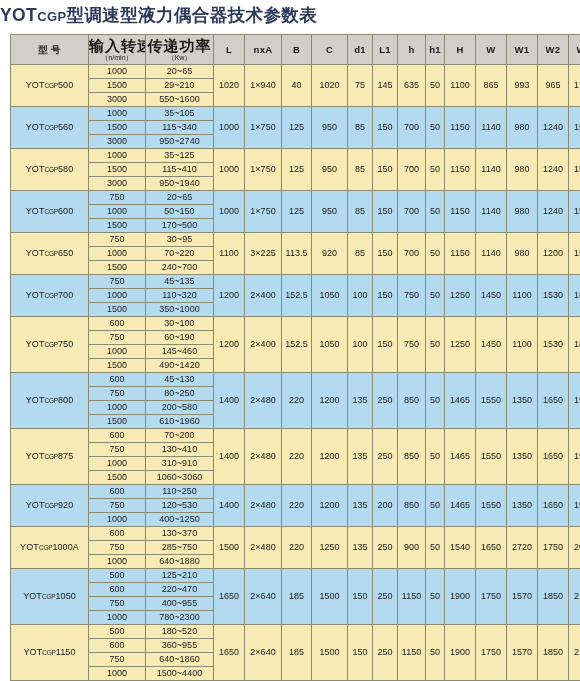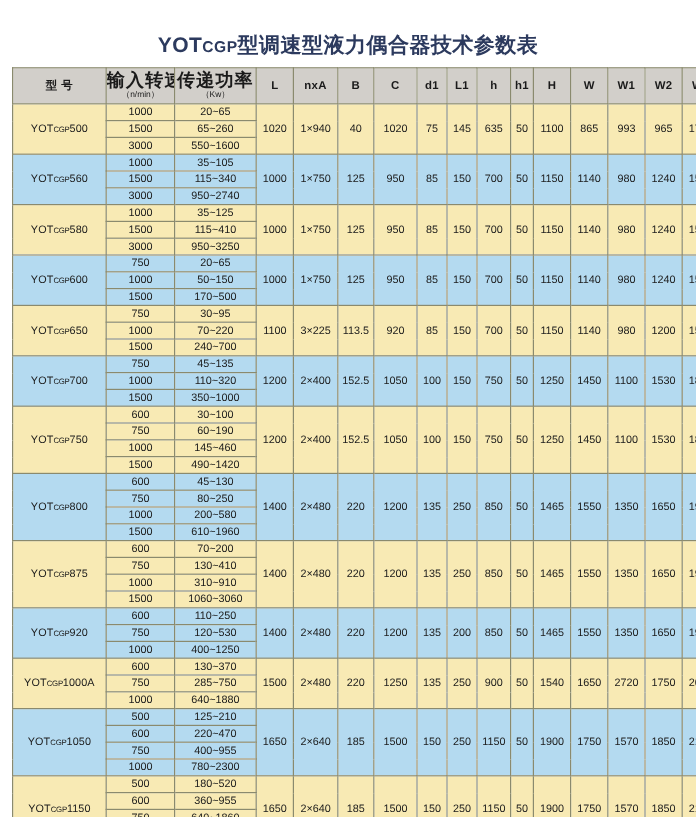--- a/index.html
+++ b/index.html
@@ -13,26 +13,26 @@
     font-family: "Liberation Sans", "DejaVu Sans", sans-serif;
     overflow: hidden;
   }
   #page {
     position: relative;
     width: 580px;
     height: 681px;
     box-sizing: border-box;
   }
   #page-title {
-    text-align: center;
+    text-align: left;
     font-size: 17.5px;
     font-weight: bold;
     color: #2c3a5e;
     letter-spacing: 0.4px;
-    padding-top: 28px;
+    padding-top: 6px;
     padding-bottom: 9px;
     line-height: 1.1;
     white-space: nowrap;
   }
   #page-title .sub {
     font-size: 13px;
     vertical-align: baseline;
   }
   #table-wrap {
     margin: 0 10px;
@@ -164,21 +164,21 @@
             <td rowspan="3">635</td>
             <td rowspan="3">50</td>
             <td rowspan="3">1100</td>
             <td rowspan="3">865</td>
             <td rowspan="3">993</td>
             <td rowspan="3">965</td>
             <td rowspan="3">1785</td>
           </tr>
           <tr class="band-a">
             <td class="sub">1500</td>
-            <td class="sub">65~260</td>
+            <td class="sub">29~210</td>
           </tr>
           <tr class="band-a">
             <td class="sub">3000</td>
             <td class="sub">550~1600</td>
           </tr>
           <tr class="band-b">
             <td class="model" rowspan="3"><span>YOT</span><span class="mdl-sub">CGP</span><span>560</span></td>
             <td class="sub">1000</td>
             <td class="sub">35~105</td>
             <td rowspan="3">1000</td>
@@ -220,21 +220,21 @@
             <td rowspan="3">980</td>
             <td rowspan="3">1240</td>
             <td rowspan="3">1565</td>
           </tr>
           <tr class="band-a">
             <td class="sub">1500</td>
             <td class="sub">115~410</td>
           </tr>
           <tr class="band-a">
             <td class="sub">3000</td>
-            <td class="sub">950~3250</td>
+            <td class="sub">950~1940</td>
           </tr>
           <tr class="band-b">
             <td class="model" rowspan="3"><span>YOT</span><span class="mdl-sub">CGP</span><span>600</span></td>
             <td class="sub">750</td>
             <td class="sub">20~65</td>
             <td rowspan="3">1000</td>
             <td rowspan="3">1×750</td>
             <td rowspan="3">125</td>
             <td rowspan="3">950</td>
             <td rowspan="3">85</td>

